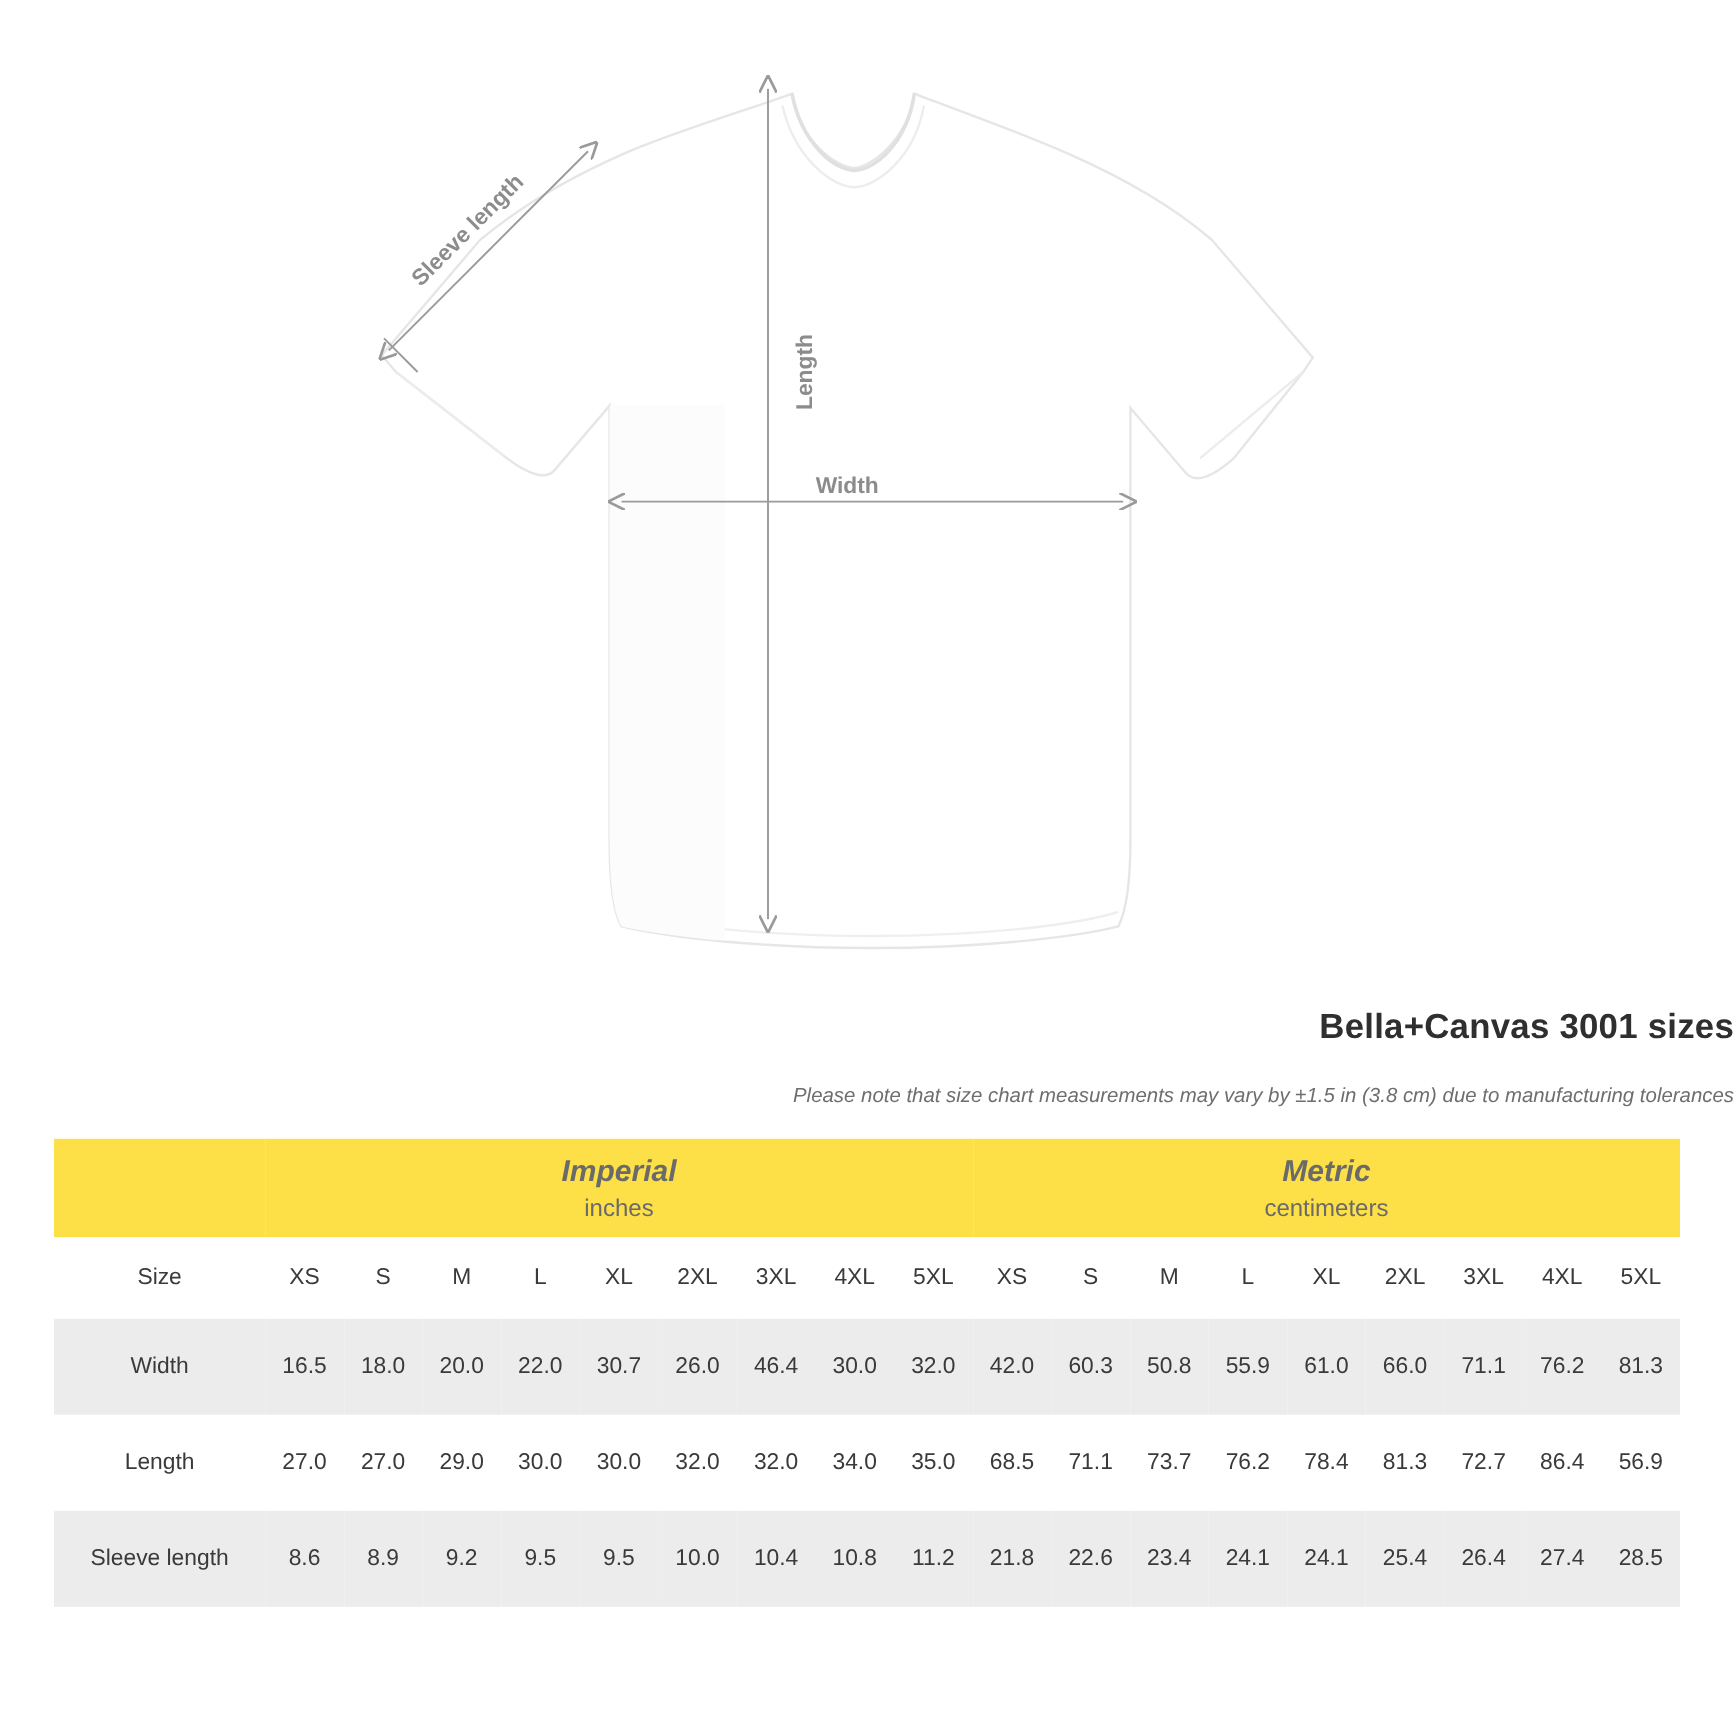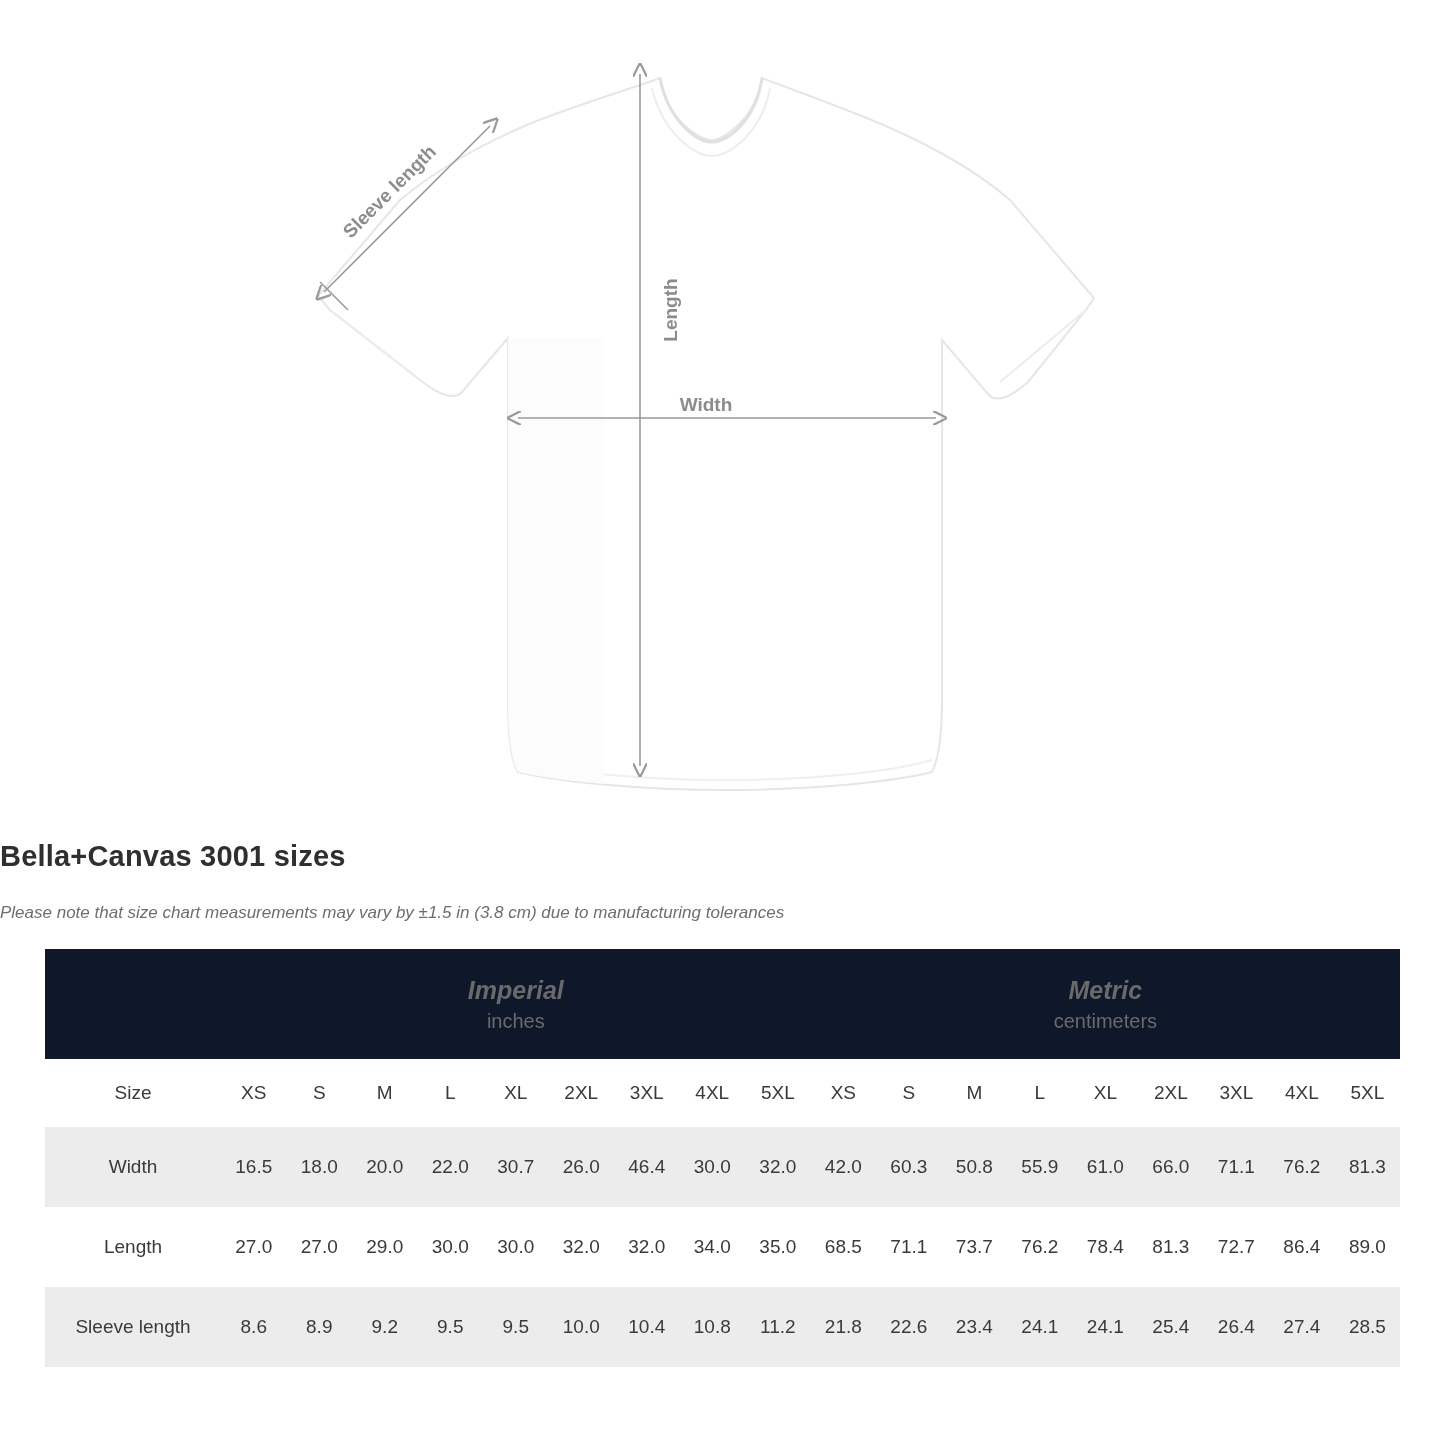--- a/index.html
+++ b/index.html
@@ -25,21 +25,21 @@
     position: relative;
     width: 1445px;
     height: 820px;
   }
   .illustration svg {
     display: block;
   }
 
   
   .title-block {
-    text-align: left;
+    text-align: right;
     margin-top: 20px;
   }
   .chart-title {
     font-size: 29px;
     font-weight: bold;
     color: #2f2f2f;
     letter-spacing: 0.2px;
   }
   .chart-note {
     font-size: 17px;
@@ -58,22 +58,22 @@
     width: 100%;
     table-layout: fixed;
   }
   table.size-table td,
   table.size-table th {
     text-align: center;
     font-weight: normal;
     padding: 0;
   }
   .unit-row td {
-    background: #0f172a;
-    height: 110px;
+    background: #fde047;
+    height: 82px;
     vertical-align: middle;
   }
   .unit-name {
     font-size: 25px;
     font-style: italic;
     font-weight: bold;
     color: #6a6a6a;
     line-height: 1.25;
   }
   .unit-sub {
@@ -282,21 +282,21 @@
           <td>34.0</td>
           <td>35.0</td>
           <td>68.5</td>
           <td>71.1</td>
           <td>73.7</td>
           <td>76.2</td>
           <td>78.4</td>
           <td>81.3</td>
           <td>72.7</td>
           <td>86.4</td>
-          <td>89.0</td>
+          <td>56.9</td>
         </tr>
 
         <tr class="data-row shade">
           <td class="rowlabel">Sleeve length</td>
           <td>8.6</td>
           <td>8.9</td>
           <td>9.2</td>
           <td>9.5</td>
           <td>9.5</td>
           <td>10.0</td>

